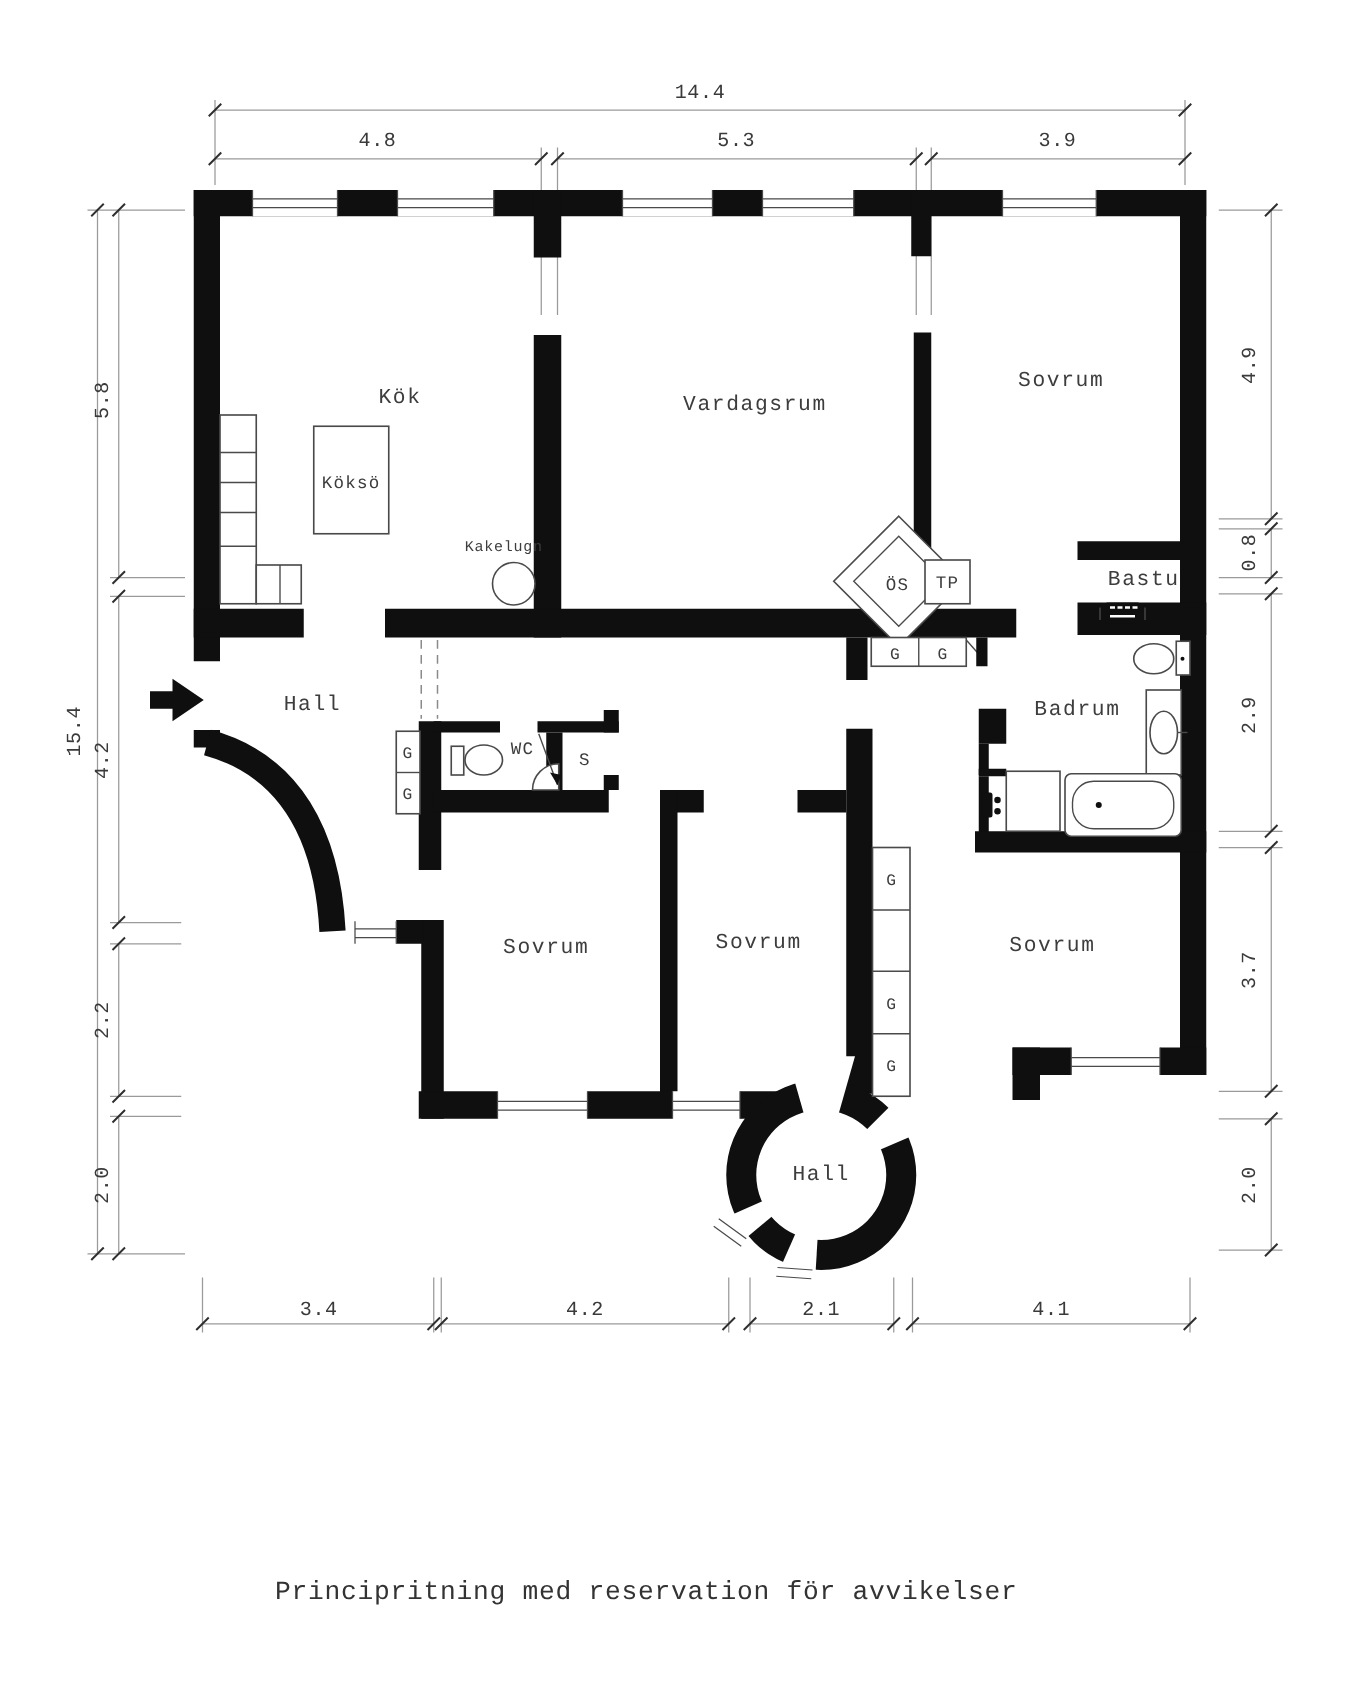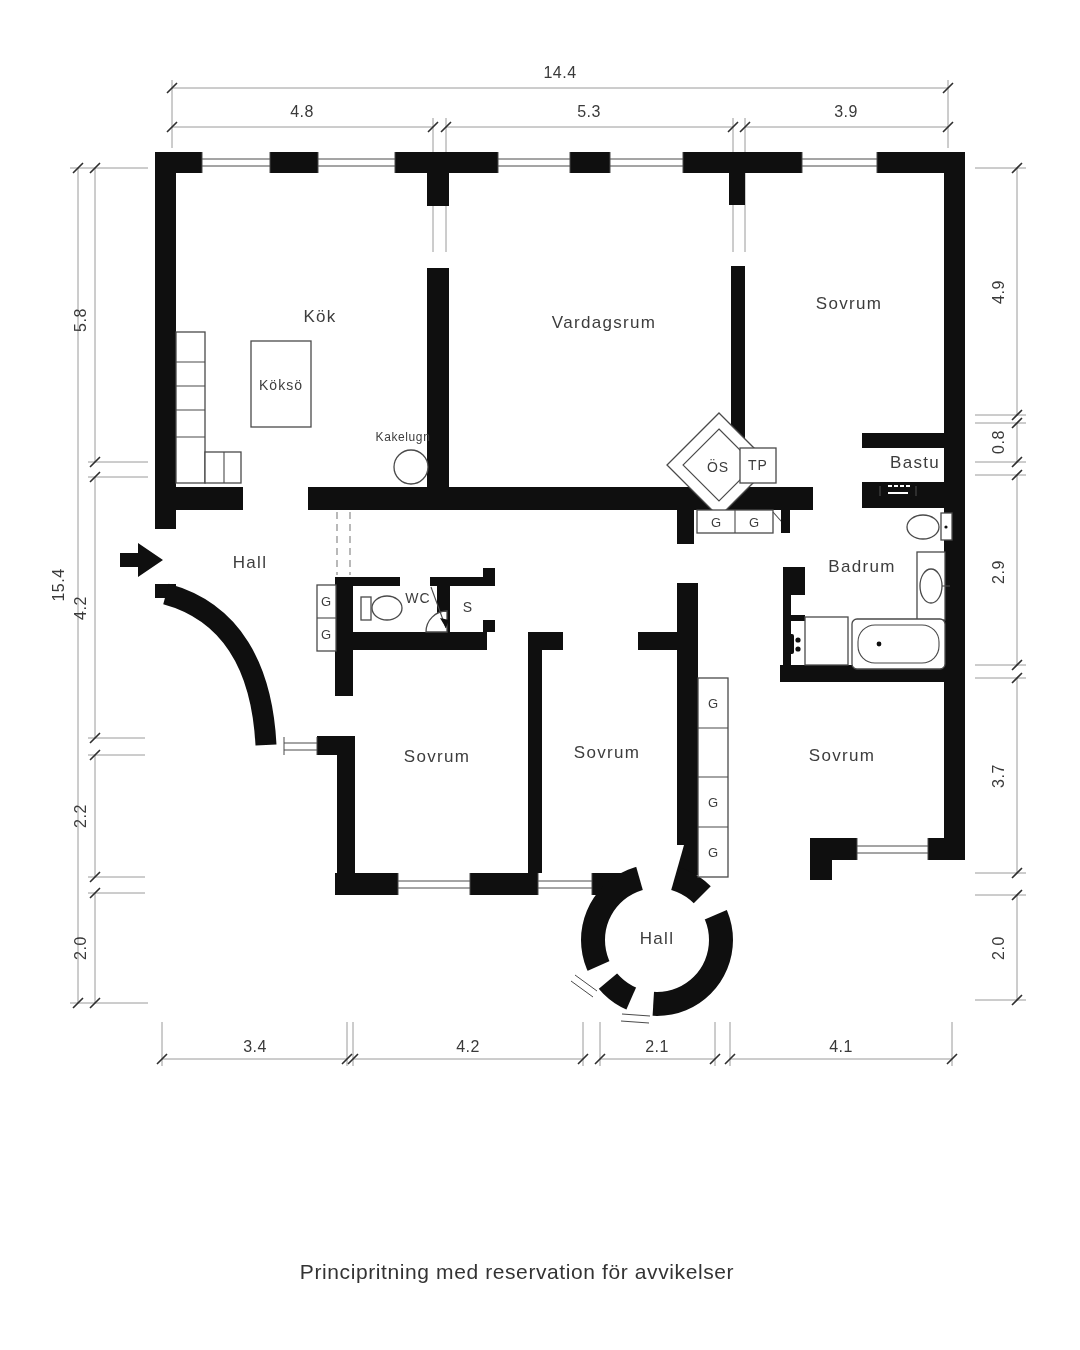--- a/index.html
+++ b/index.html
@@ -1,21 +1,21 @@
 <!DOCTYPE html>
 <html style="--wall: #0f0f0f; --label: #3d3d3d; --dimtext: #3a3a3a; --dimline: #9a9a9a; --tick: #2f2f2f; --outline: #4a4a4a;"><head>
 <meta charset="utf-8">
 <style>
   :root{
     --wall:#0f0f0f; --label:#3d3d3d; --dimtext:#3a3a3a;
     --dimline:#9a9a9a; --tick:#2f2f2f; --outline:#4a4a4a; --bg:#ffffff;
   }
   html,body{margin:0;padding:0;background:var(--bg);}
   .stage{position:relative;width:1080px;height:1307px;background:var(--bg);
-         font-family:Liberation Sans, sans-serif;}
+         font-family:Liberation Mono, monospace;}
   svg{position:absolute;left:0;top:0;}
   .wall{fill:var(--wall);stroke:none;}
   .curve{stroke:var(--wall);fill:none;}
   .furn{fill:#ffffff;stroke:var(--outline);stroke-width:1.3;}
   .furnline{stroke:var(--outline);stroke-width:1.1;fill:none;}
   .blackfix{fill:var(--wall);}
   .win{fill:#ffffff;stroke:none;}
   .winline{stroke:var(--outline);stroke-width:1;fill:none;}
   .dimline{stroke:var(--dimline);stroke-width:1;fill:none;}
   .ext{stroke:var(--dimline);stroke-width:1;fill:none;}

